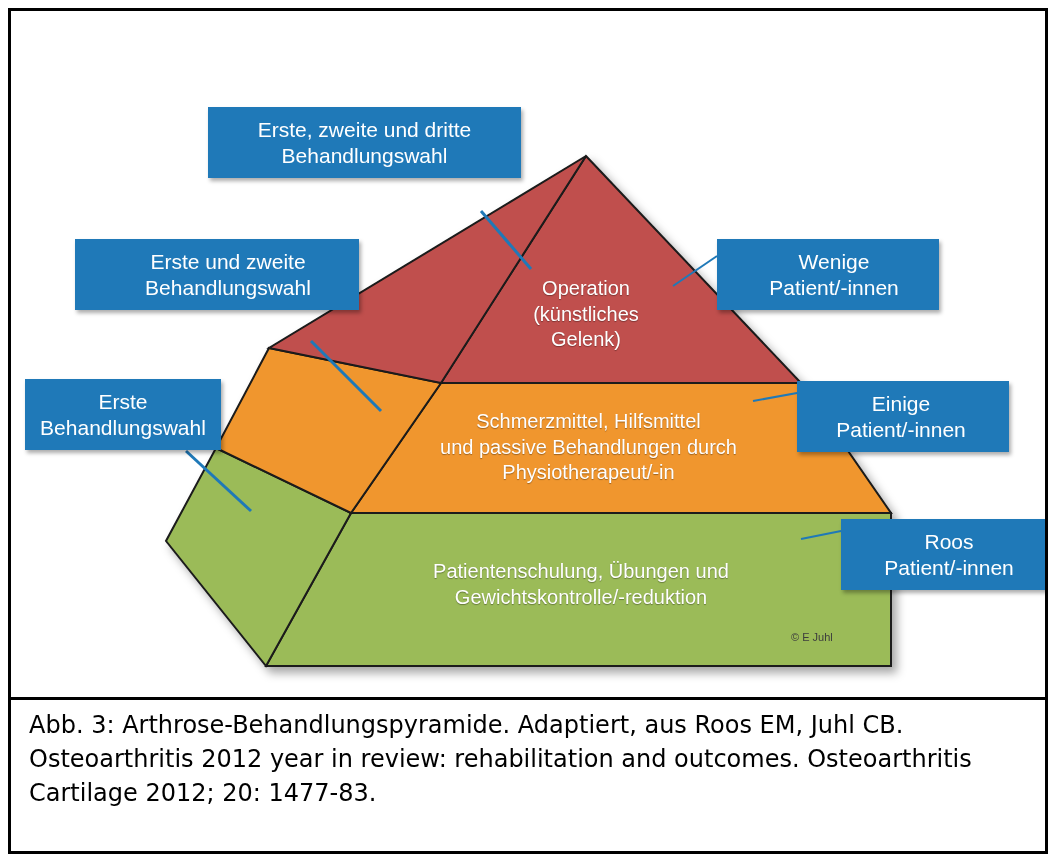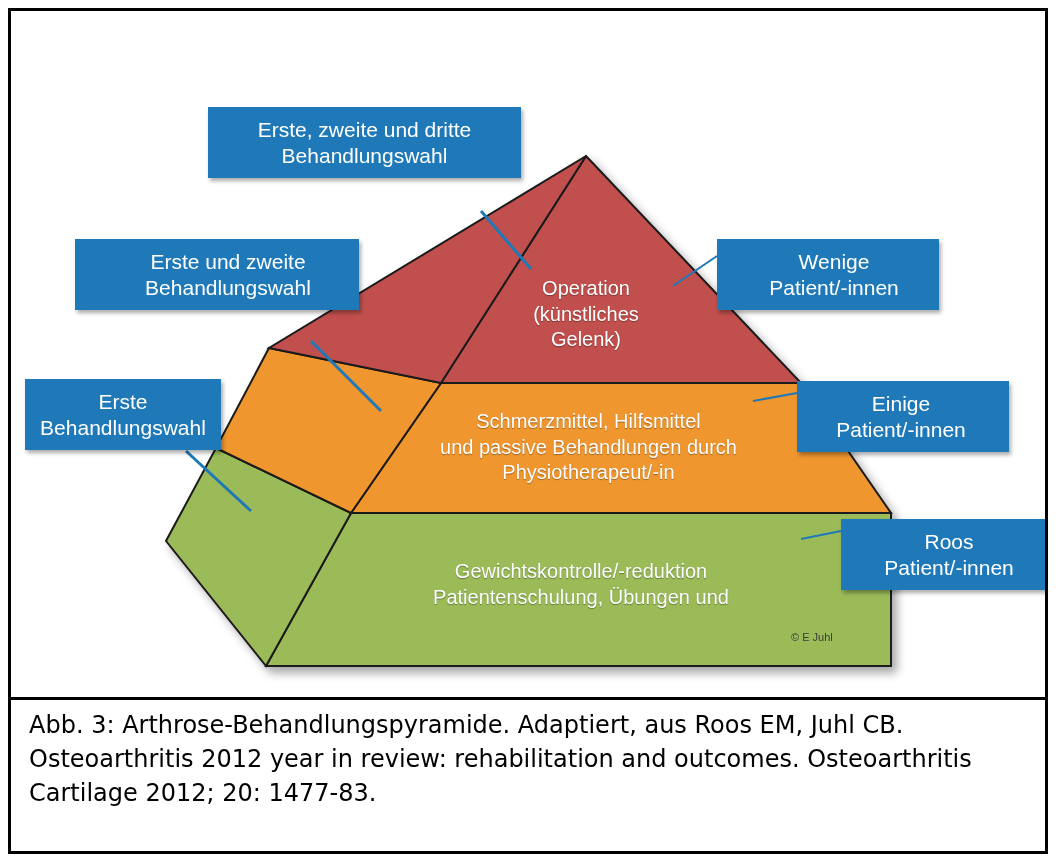--- a/index.html
+++ b/index.html
@@ -169,22 +169,22 @@
       <span>Gelenk)</span>
     </div>
 
     <div class="level-label" id="label-middle">
       <span>Schmerzmittel,  Hilfsmittel</span>
       <span>und passive Behandlungen  durch</span>
       <span>Physiotherapeut/-in</span>
     </div>
 
     <div class="level-label" id="label-bottom">
+      <span>Patientenschulung,  Übungen  und</span>
       <span>Gewichtskontrolle/-reduktion</span>
-      <span>Patientenschulung,  Übungen  und</span>
     </div>
 
     <div id="credit">© E Juhl</div>
   </div>
 
   <div id="caption">
     <span class="cap-line">Abb. 3: Arthrose-Behandlungspyramide. Adaptiert, aus Roos EM, Juhl CB.</span>
     <span class="cap-line">Osteoarthritis 2012 year in review: rehabilitation and outcomes. Osteoarthritis</span>
     <span class="cap-line">Cartilage 2012; 20: 1477-83.</span>
   </div>

